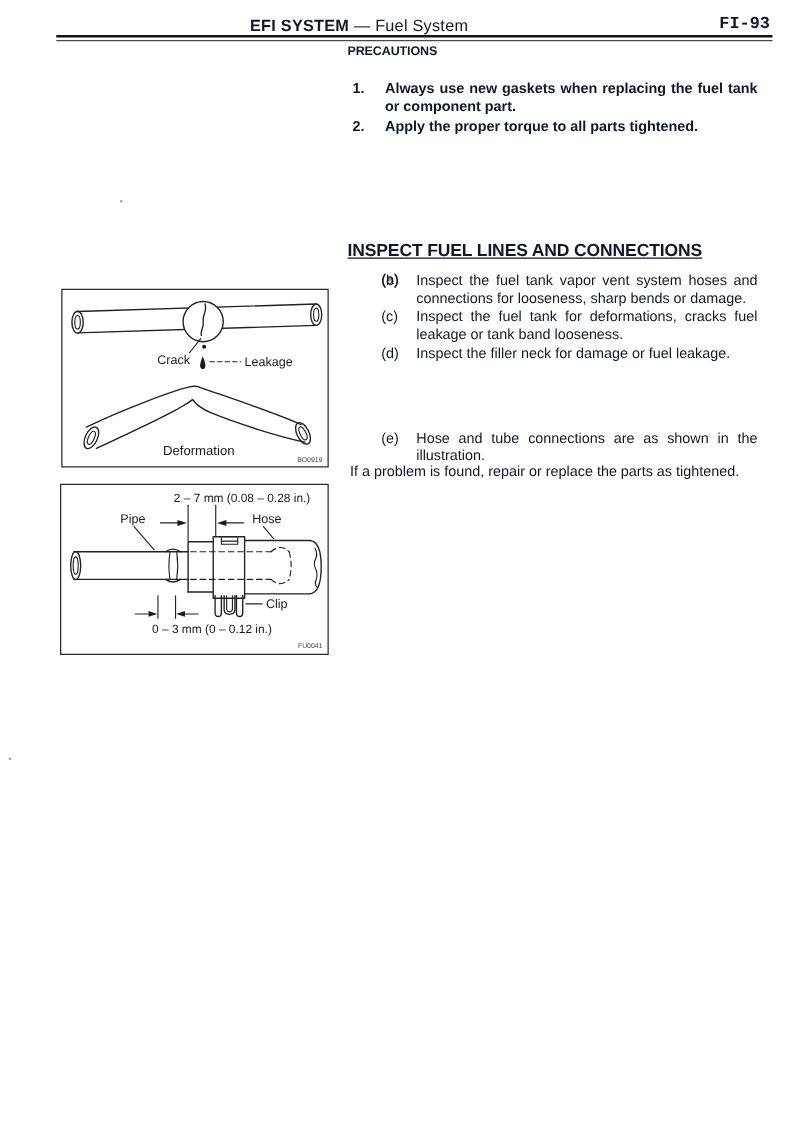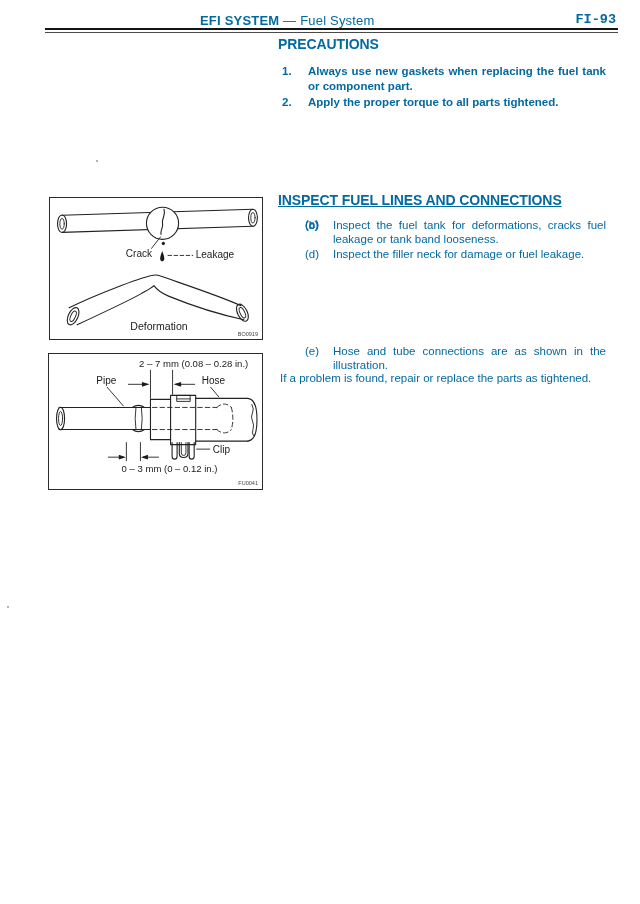--- a/index.html
+++ b/index.html
@@ -1,40 +1,40 @@
 <!DOCTYPE html>
 <html><head>
 <meta charset="utf-8">
 <style>
   html,body{margin:0;padding:0;background:#e8e8e8;}
   .page{
     position:relative; width:640px; height:904px; background:#ffffff;
-    font-family:"Liberation Sans", sans-serif; color:#0369a1; overflow:hidden;
+    font-family:"Liberation Sans", sans-serif; color:#0f172a; overflow:hidden;
     margin:0 auto;
   }
   
   .hdr-title{position:absolute; top:13px; left:200px; font-size:13px; white-space:nowrap; letter-spacing:.2px;}
   .hdr-title .b{font-weight:bold;}
   .hdr-page{position:absolute; top:12px; left:520px; width:96px; text-align:right; font-weight:bold; font-size:13.5px;font-family:Liberation Mono, monospace;}
   .hdr-rule{position:absolute; top:28px; left:45px; width:573px; height:2px;
     border-top:2.5px solid #151515; border-bottom:1px solid #4a4a4a;}
   
-  .h1{position:absolute; left:278px; margin:0; font-size:14px; font-weight:bold; letter-spacing:-.1px; white-space:nowrap;}
+  .h1{position:absolute; left:278px; margin:0; font-size:10px; font-weight:bold; letter-spacing:-.1px; white-space:nowrap;}
   .h1.big{font-size:14px;text-decoration:underline;}
   .num-item{position:absolute; left:280px; width:326px; box-sizing:border-box; padding-left:28px;
     font-weight:bold; font-size:11.5px; line-height:15px; text-align:justify;}
   .num-item .num{position:absolute; left:2px; top:0;}
   .abcd{position:absolute; left:280px; top:217px; width:326px;}
   .l-item{position:relative; box-sizing:border-box; padding-left:53px;
     font-size:11.5px; line-height:14px; text-align:justify; margin-bottom:1px;}
   .l-item .lbl{position:absolute; left:25px; top:0; font-weight:normal;}
   .l-item.abs{position:absolute; left:280px; width:326px;}
   .closing{position:absolute; left:280px; top:371px; width:326px; font-size:11.5px; line-height:14px; text-align:justify;}
   
-  .fig{position:absolute; background:#fff; border:1.5px solid #2b2b2b; box-sizing:border-box;}
+  .fig{position:absolute; background:#fff; border:1.5px solid #2b2b2b; box-sizing:border-box;margin-top:34px;}
   .fig1{left:49px; top:197px; width:214px; height:143px;}
   .fig2{left:48px; top:353px; width:215px; height:137px;}
   .fig svg{display:block; width:100%; height:100%;}
   svg .ln{stroke:#222; stroke-width:1.1; fill:none; stroke-linecap:round; stroke-linejoin:round;}
   svg .thin{stroke-width:.9;}
   svg .dash{stroke-dasharray:4.5 3;}
   svg .dash2{stroke-dasharray:3.5 2.5;}
   svg .fillblk{fill:#1b1b1b; stroke:none;}
   svg text{font-family:"Liberation Sans", sans-serif; fill:#1b1b1b; font-size:10px;}
   svg text.dim{font-size:9.5px;}
@@ -66,20 +66,21 @@
   </div>
 
   <h2 class="h1 big" style="top:192px;">INSPECT FUEL LINES AND CONNECTIONS</h2>
 
   <div class="abcd">
     <div class="l-item">
       <span class="lbl">(a)</span>
     </div>
     <div class="l-item">
       <span class="lbl">(b)</span>
+      <span>Inspect the fuel tank vapor vent system hoses and connections for looseness, sharp bends or damage.</span>
     </div>
     <div class="l-item">
       <span class="lbl">(c)</span>
       <span>Inspect the fuel tank for deformations, cracks fuel leakage or tank band looseness.</span>
     </div>
     <div class="l-item">
       <span class="lbl">(d)</span>
       <span>Inspect the filler neck for damage or fuel leakage.</span>
     </div>
   </div>

